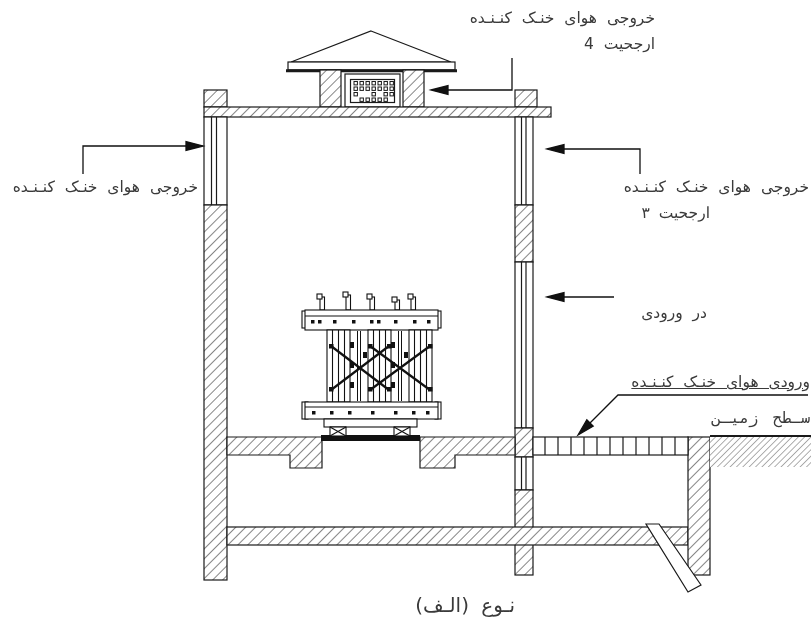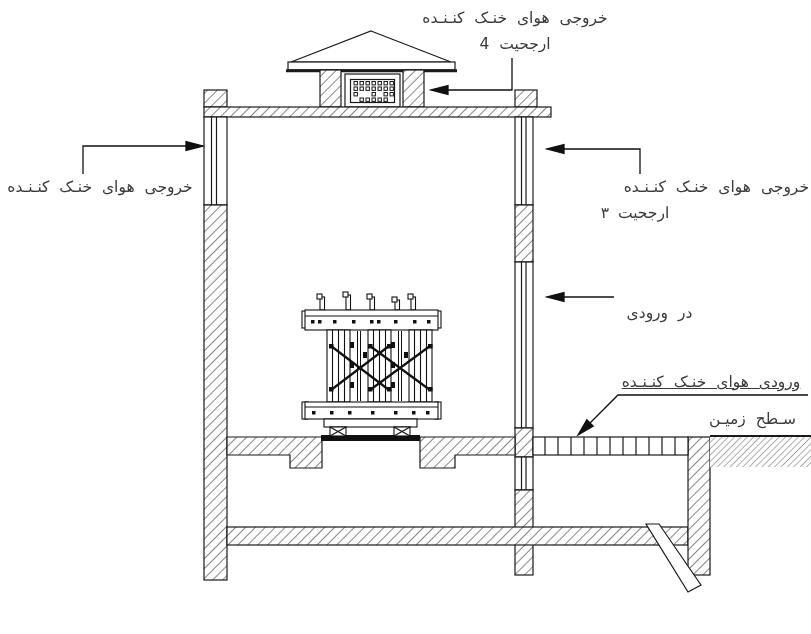--- a/index.html
+++ b/index.html
@@ -1,20 +1,20 @@
 <!DOCTYPE html>
 <html><head>
 <meta charset="utf-8">
 <style>
   html,body{margin:0;padding:0;background:#fff;}
   #stage{position:relative;width:811px;height:634px;background:#fff;overflow:hidden;
          font-family:"DejaVu Sans", sans-serif;}
   #drawing{position:absolute;left:0;top:0;}
   .lbl{position:absolute;direction:rtl;color:#3a3a3a;font-size:15.5px;line-height:26px;
-       text-align:center;word-spacing:5px;white-space:nowrap;}
+       text-align:right;word-spacing:5px;white-space:nowrap;}
   .caption{font-size:20px;color:#3a3a3a;word-spacing:6px;}
 </style>
 </head>
 <body>
 
 <div id="stage">
 
 <svg id="drawing" width="811" height="634" viewBox="0 0 811 634" xmlns="http://www.w3.org/2000/svg">
   <defs>
     <pattern id="hatch" width="7" height="7" patternUnits="userSpaceOnUse" patternTransform="rotate(-45)">
@@ -276,16 +276,17 @@
   <div>خروجی هوای خنـک کنـنـده</div>
 </div>
 
 <div class="lbl" style="left:633px;top:174px;width:176px;" dir="rtl">خروجی هوای خنـک کنـنـده</div>
 <div class="lbl" style="left:560px;top:200px;width:150px;font-family:Liberation Serif, serif;" dir="rtl">ارجحیت ۳</div>
 
 <div class="lbl" style="left:612px;top:300px;width:95px;" dir="rtl">در ورودی</div>
 
 <div class="lbl" style="left:612px;top:369px;width:198px;text-decoration:underline;" dir="rtl">ورودی هوای خنـک کنـنـده</div>
 
-<div class="lbl" style="left:695px;top:406px;width:115px;" dir="rtl">سـطح زمیـن</div>
-
+<div class="lbl" style="left:695px;top:406px;width:115px;font-family:Liberation Mono, monospace;" dir="rtl">سـطح زمیـن</div>
+
+<div class="lbl caption" style="left:300px;top:592px;width:215px;" dir="rtl">نـوع (الـف)</div>
 
 </div>
 
 </body></html>

